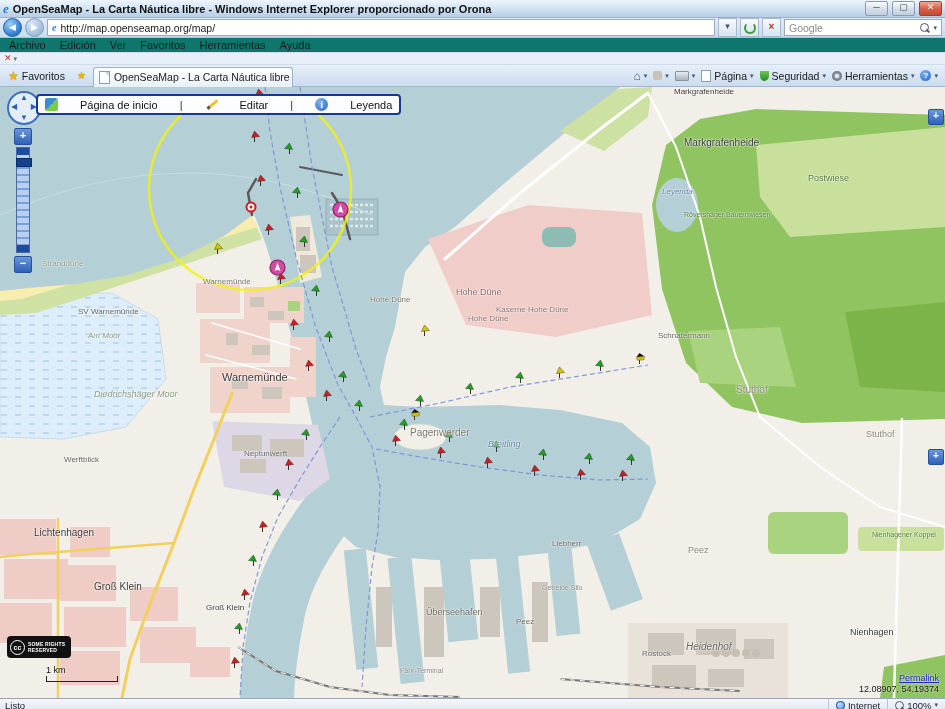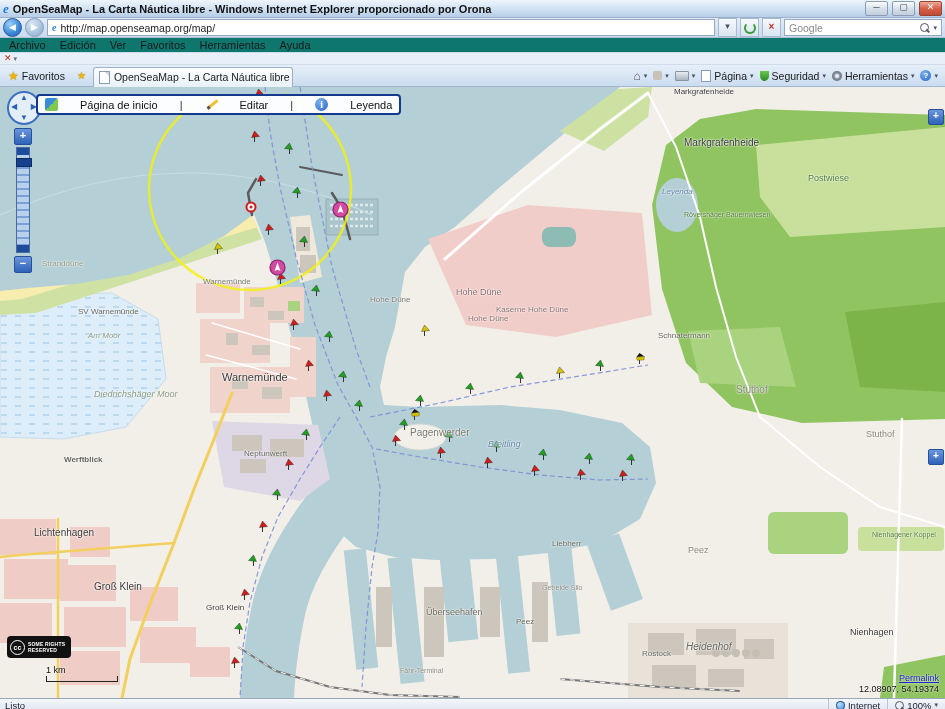--- a/index.html
+++ b/index.html
@@ -632,21 +632,21 @@
       </span>
     </div>
 
   <div class="layer">
       <span class="mlabel" style="left: 44px; top: 178px; font-size: 8px; color: rgb(138, 154, 128);">Stranddüne</span>
       <span class="mlabel" style="left: 205px; top: 196px; font-size: 8px; color: rgb(119, 119, 112);">Warnemünde</span>
       <span class="mlabel" style="left: 80px; top: 226px; font-size: 8px; color: rgb(102, 102, 94);">SV Warnemünde</span>
       <span class="mlabel" style="left: 90px; top: 250px; font-size: 8px; color: rgb(138, 154, 128); font-style: italic;">Am Moor</span>
       <span class="mlabel" style="left: 224px; top: 290px; font-size: 11px; color: rgb(58, 58, 58);">Warnemünde</span>
       <span class="mlabel" style="left: 96px; top: 308px; font-size: 9px; color: rgb(138, 154, 128); font-style: italic;">Diedrichshäger Moor</span>
-      <span class="mlabel" style="left: 66px; top: 374px; font-size: 8px; color: rgb(102, 102, 94); font-weight: bold;">Werftblick</span>
+      <span class="mlabel" style="left: 66px; top: 374px; font-size: 8px; color: rgb(102, 102, 94);">Werftblick</span>
       <span class="mlabel" style="left: 246px; top: 368px; font-size: 8px; color: rgb(102, 102, 94);">Neptunwerft</span>
       <span class="mlabel" style="left: 412px; top: 346px; font-size: 10px; color: rgb(122, 122, 110);">Pagenwerder</span>
       <span class="mlabel" style="left: 490px; top: 358px; font-size: 9px; color: rgb(95, 135, 168); font-style: italic;">Breitling</span>
       <span class="mlabel" style="left: 372px; top: 214px; font-size: 8px; color: rgb(122, 122, 110);">Hohe Düne</span>
       <span class="mlabel" style="left: 458px; top: 206px; font-size: 9px; color: rgb(138, 112, 112);">Hohe Düne</span>
       <span class="mlabel" style="left: 470px; top: 233px; font-size: 8px; color: rgb(138, 112, 112);">Hohe Düne</span>
       <span class="mlabel" style="left: 498px; top: 224px; font-size: 8px; color: rgb(138, 112, 112);">Kaserne Hohe Düne</span>
       <span class="mlabel" style="left: 676px; top: 6px; font-size: 8px; color: rgb(58, 58, 58);">Markgrafenheide</span>
       <span class="mlabel" style="left: 686px; top: 56px; font-size: 10px; color: rgb(58, 58, 58);">Markgrafenheide</span>
       <span class="mlabel" style="left: 810px; top: 92px; font-size: 9px; color: rgb(78, 122, 50);">Postwiese</span>

